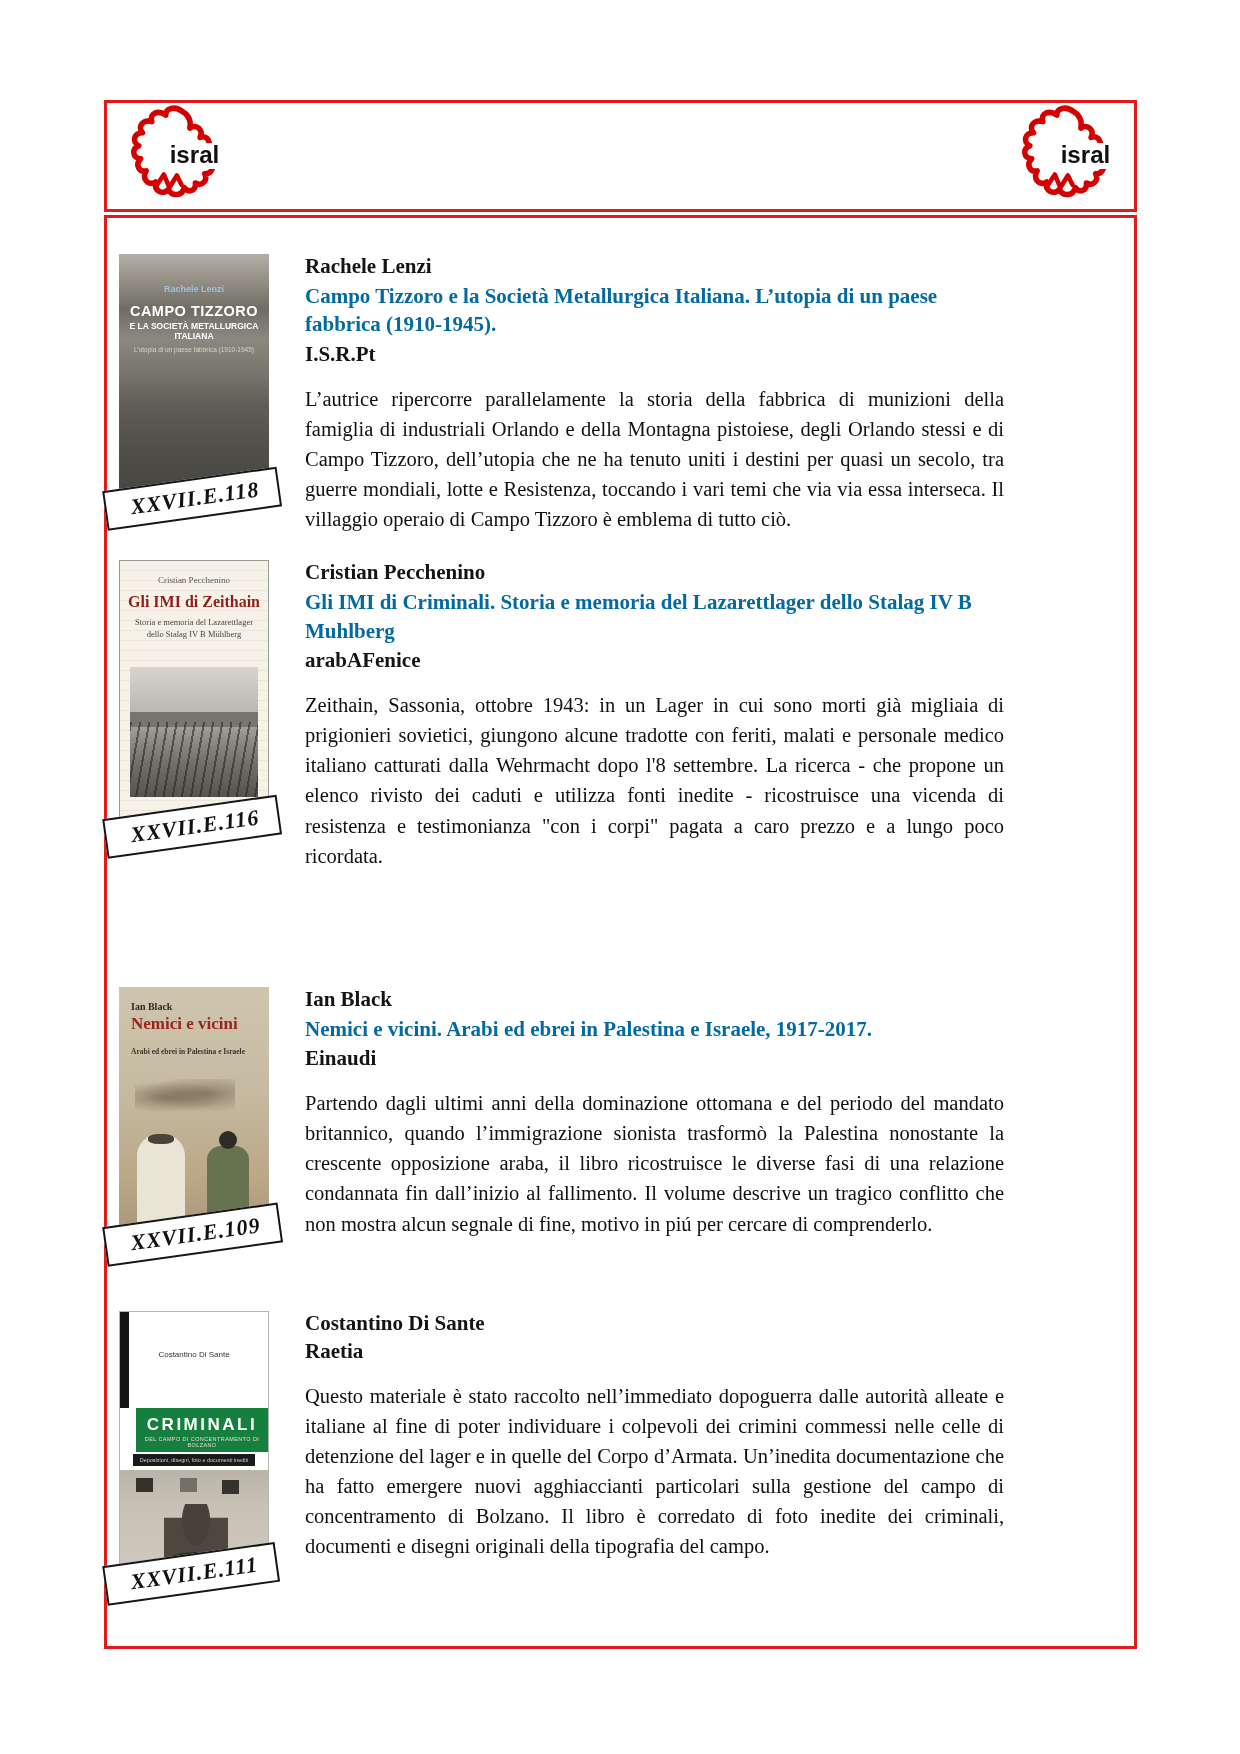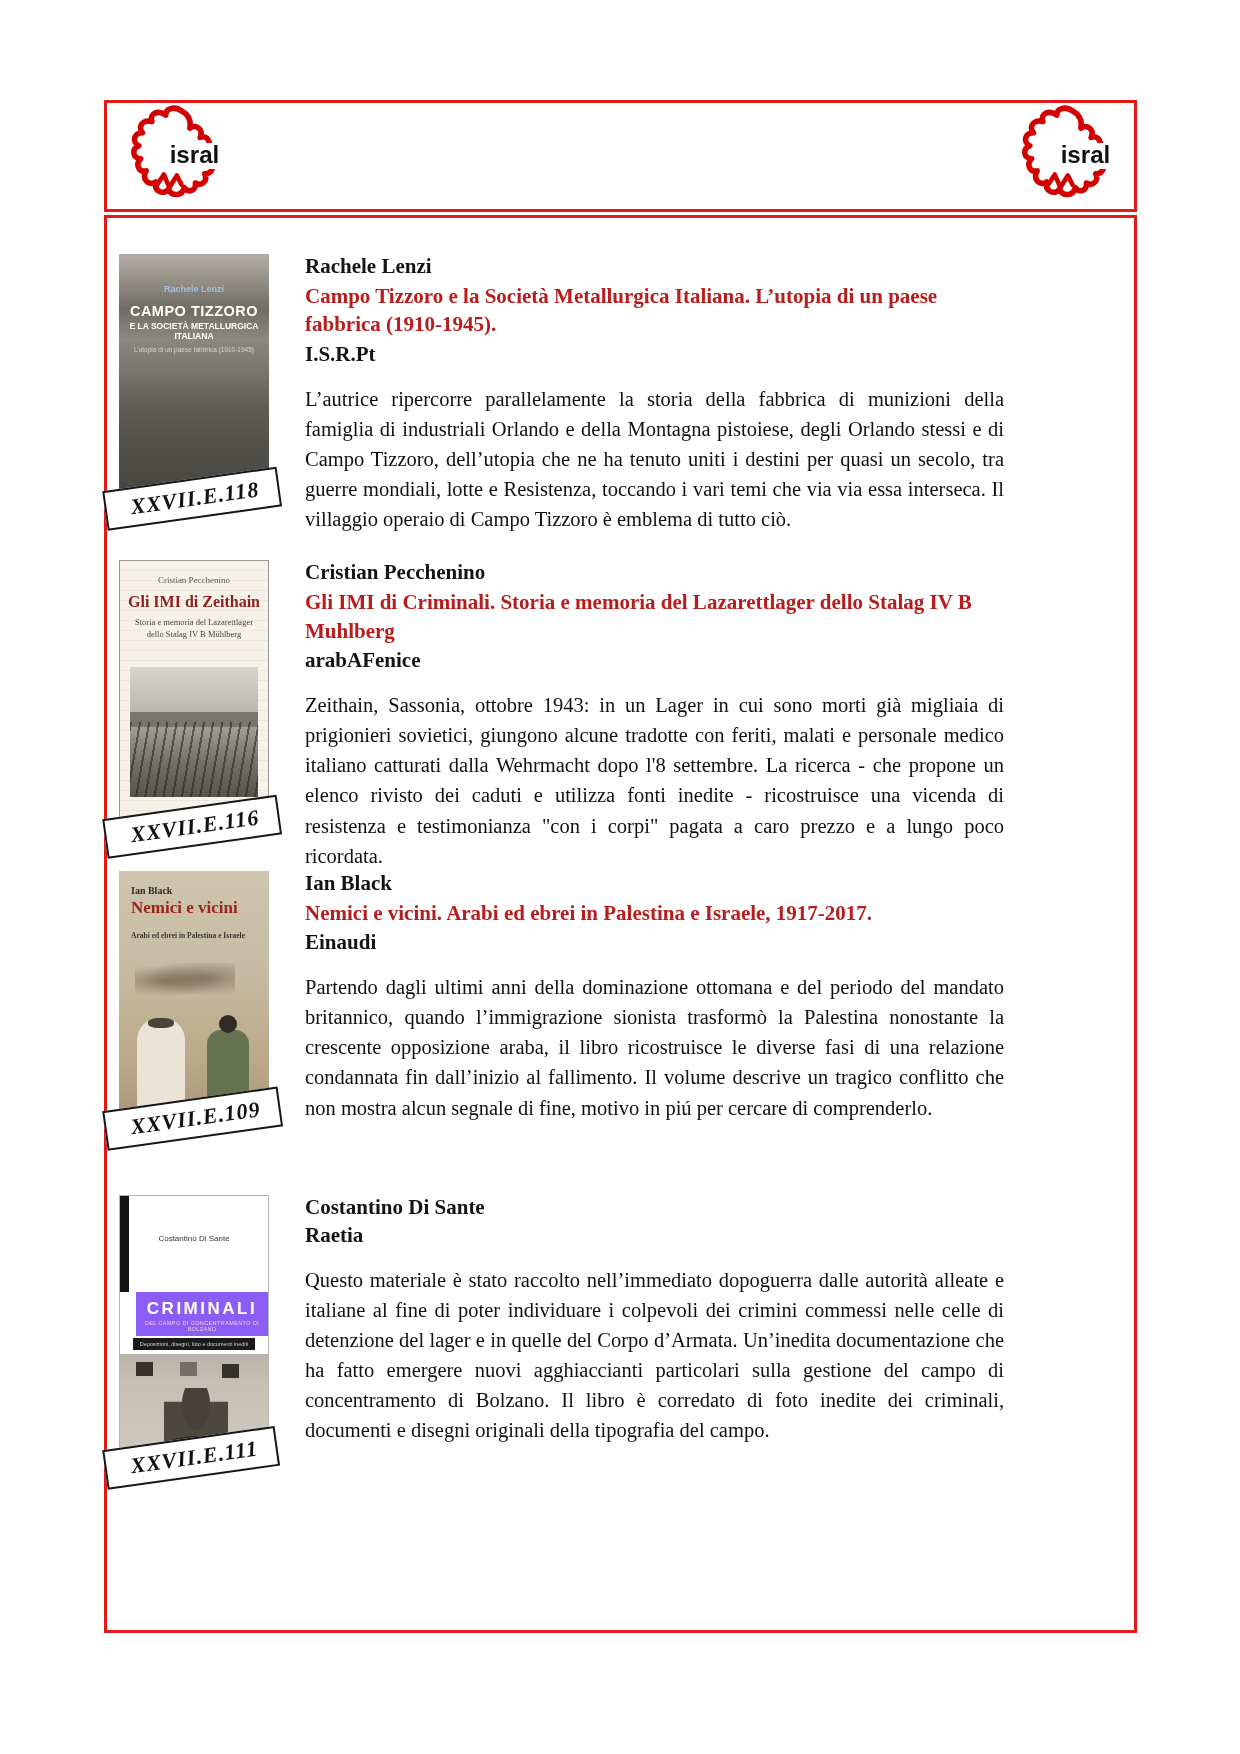--- a/index.html
+++ b/index.html
@@ -19,27 +19,27 @@
   .title-line2 { font:italic bold 35px "DejaVu Sans",sans-serif; color:#2323cd; letter-spacing:5px; margin-top:13px; }
 
   
   .main-box {
     box-sizing:border-box; width:1033px; min-height:1418px;
     border:3px solid #e11a1a; background:#fff; margin-top:3px;
     padding:36px 130px 40px 12px;
   }
   .entry { display:flex; }
   .entry-1 { margin-bottom:26px; }
-  .entry-2 { }
+  .entry-2 { margin-bottom:116px; }
   .entry-3 { margin-bottom:44px; }
   .cover-col { flex:0 0 186px; width:186px; }
   .text-col { flex:1; min-width:0; }
 
   .author    { font:bold 21px "Liberation Serif",serif; color:#141414; }
-  .btitle    { font:bold 21px "Liberation Serif",serif; color:#b91c1c; line-height:1.35; margin-top:3px; }
+  .btitle    { font:bold 21px "Liberation Serif",serif; color:#0369a1; line-height:1.35; margin-top:3px; }
   .publisher { font:bold 21px "Liberation Serif",serif; color:#141414; margin-top:3px; }
   .desc      { font:20.5px/1.47 "Liberation Serif",serif; color:#101010; text-align:justify; margin:17px 0 0 0; }
 
   
   .call-label {
     display:inline-block; transform:rotate(-8deg); transform-origin:left center;
     background:#fff; border:2px solid #161616;
     padding:5px 18px 5px 24px;
     font:italic bold 22px "Liberation Serif",serif; letter-spacing:1px;
     margin:-24px 0 0 -14px; position:relative; z-index:3; white-space:nowrap; color:#111;
@@ -89,21 +89,21 @@
   .c3-fig2 { position:absolute; right:20px; bottom:10px; width:42px; height:84px;
         background:#667250; border-radius:14px 14px 4px 4px; }
   .c3-fig2::before { content:""; position:absolute; top:-15px; left:12px; width:18px; height:18px;
         background:#2f2b26; border-radius:50%; }
   .c3-pub { position:absolute; left:10px; bottom:3px; font-size:6.5px; letter-spacing:1px; color:#4a4238; }
 
   
   .c4 { height:268px; background:#fff; border:1px solid #b5b5b0; font-family:"Liberation Sans",sans-serif; }
   .c4-bar { position:absolute; left:0; top:0; width:9px; height:96px; background:#141414; }
   .c4-author { text-align:center; font-size:8px; color:#333; margin-top:38px; }
-  .c4-red { position:absolute; top:96px; left:16px; right:0; height:44px; background:#8b5cf6;
+  .c4-red { position:absolute; top:96px; left:16px; right:0; height:44px; background:#15803d;
         color:#fff; text-align:center; padding-top:7px; box-sizing:border-box; }
   .c4-title { font-size:17px; font-weight:bold; letter-spacing:2.5px; }
   .c4-sub { font-size:5.5px; letter-spacing:.4px; margin-top:1px; color:#f3d2d2; }
   .c4-band { position:absolute; top:142px; left:13px; right:13px; height:12px; background:#1a1a1a;
         color:#cfcfcf; font-size:5.5px; text-align:center; line-height:12px; overflow:hidden; }
   .c4-photo { position:absolute; top:158px; left:0; right:0; bottom:0;
         background:linear-gradient(180deg,#b9b3a8 0%,#c6c0b5 30%,#cfc9be 100%); }
   .c4-win { position:absolute; top:8px; left:16px; width:17px; height:14px; background:#35322c;
         box-shadow:86px 2px 0 #35322c, 44px 0 0 rgba(53,50,44,.55); }
   .c4-figs { position:absolute; bottom:0; left:44px; width:64px; height:74px;

